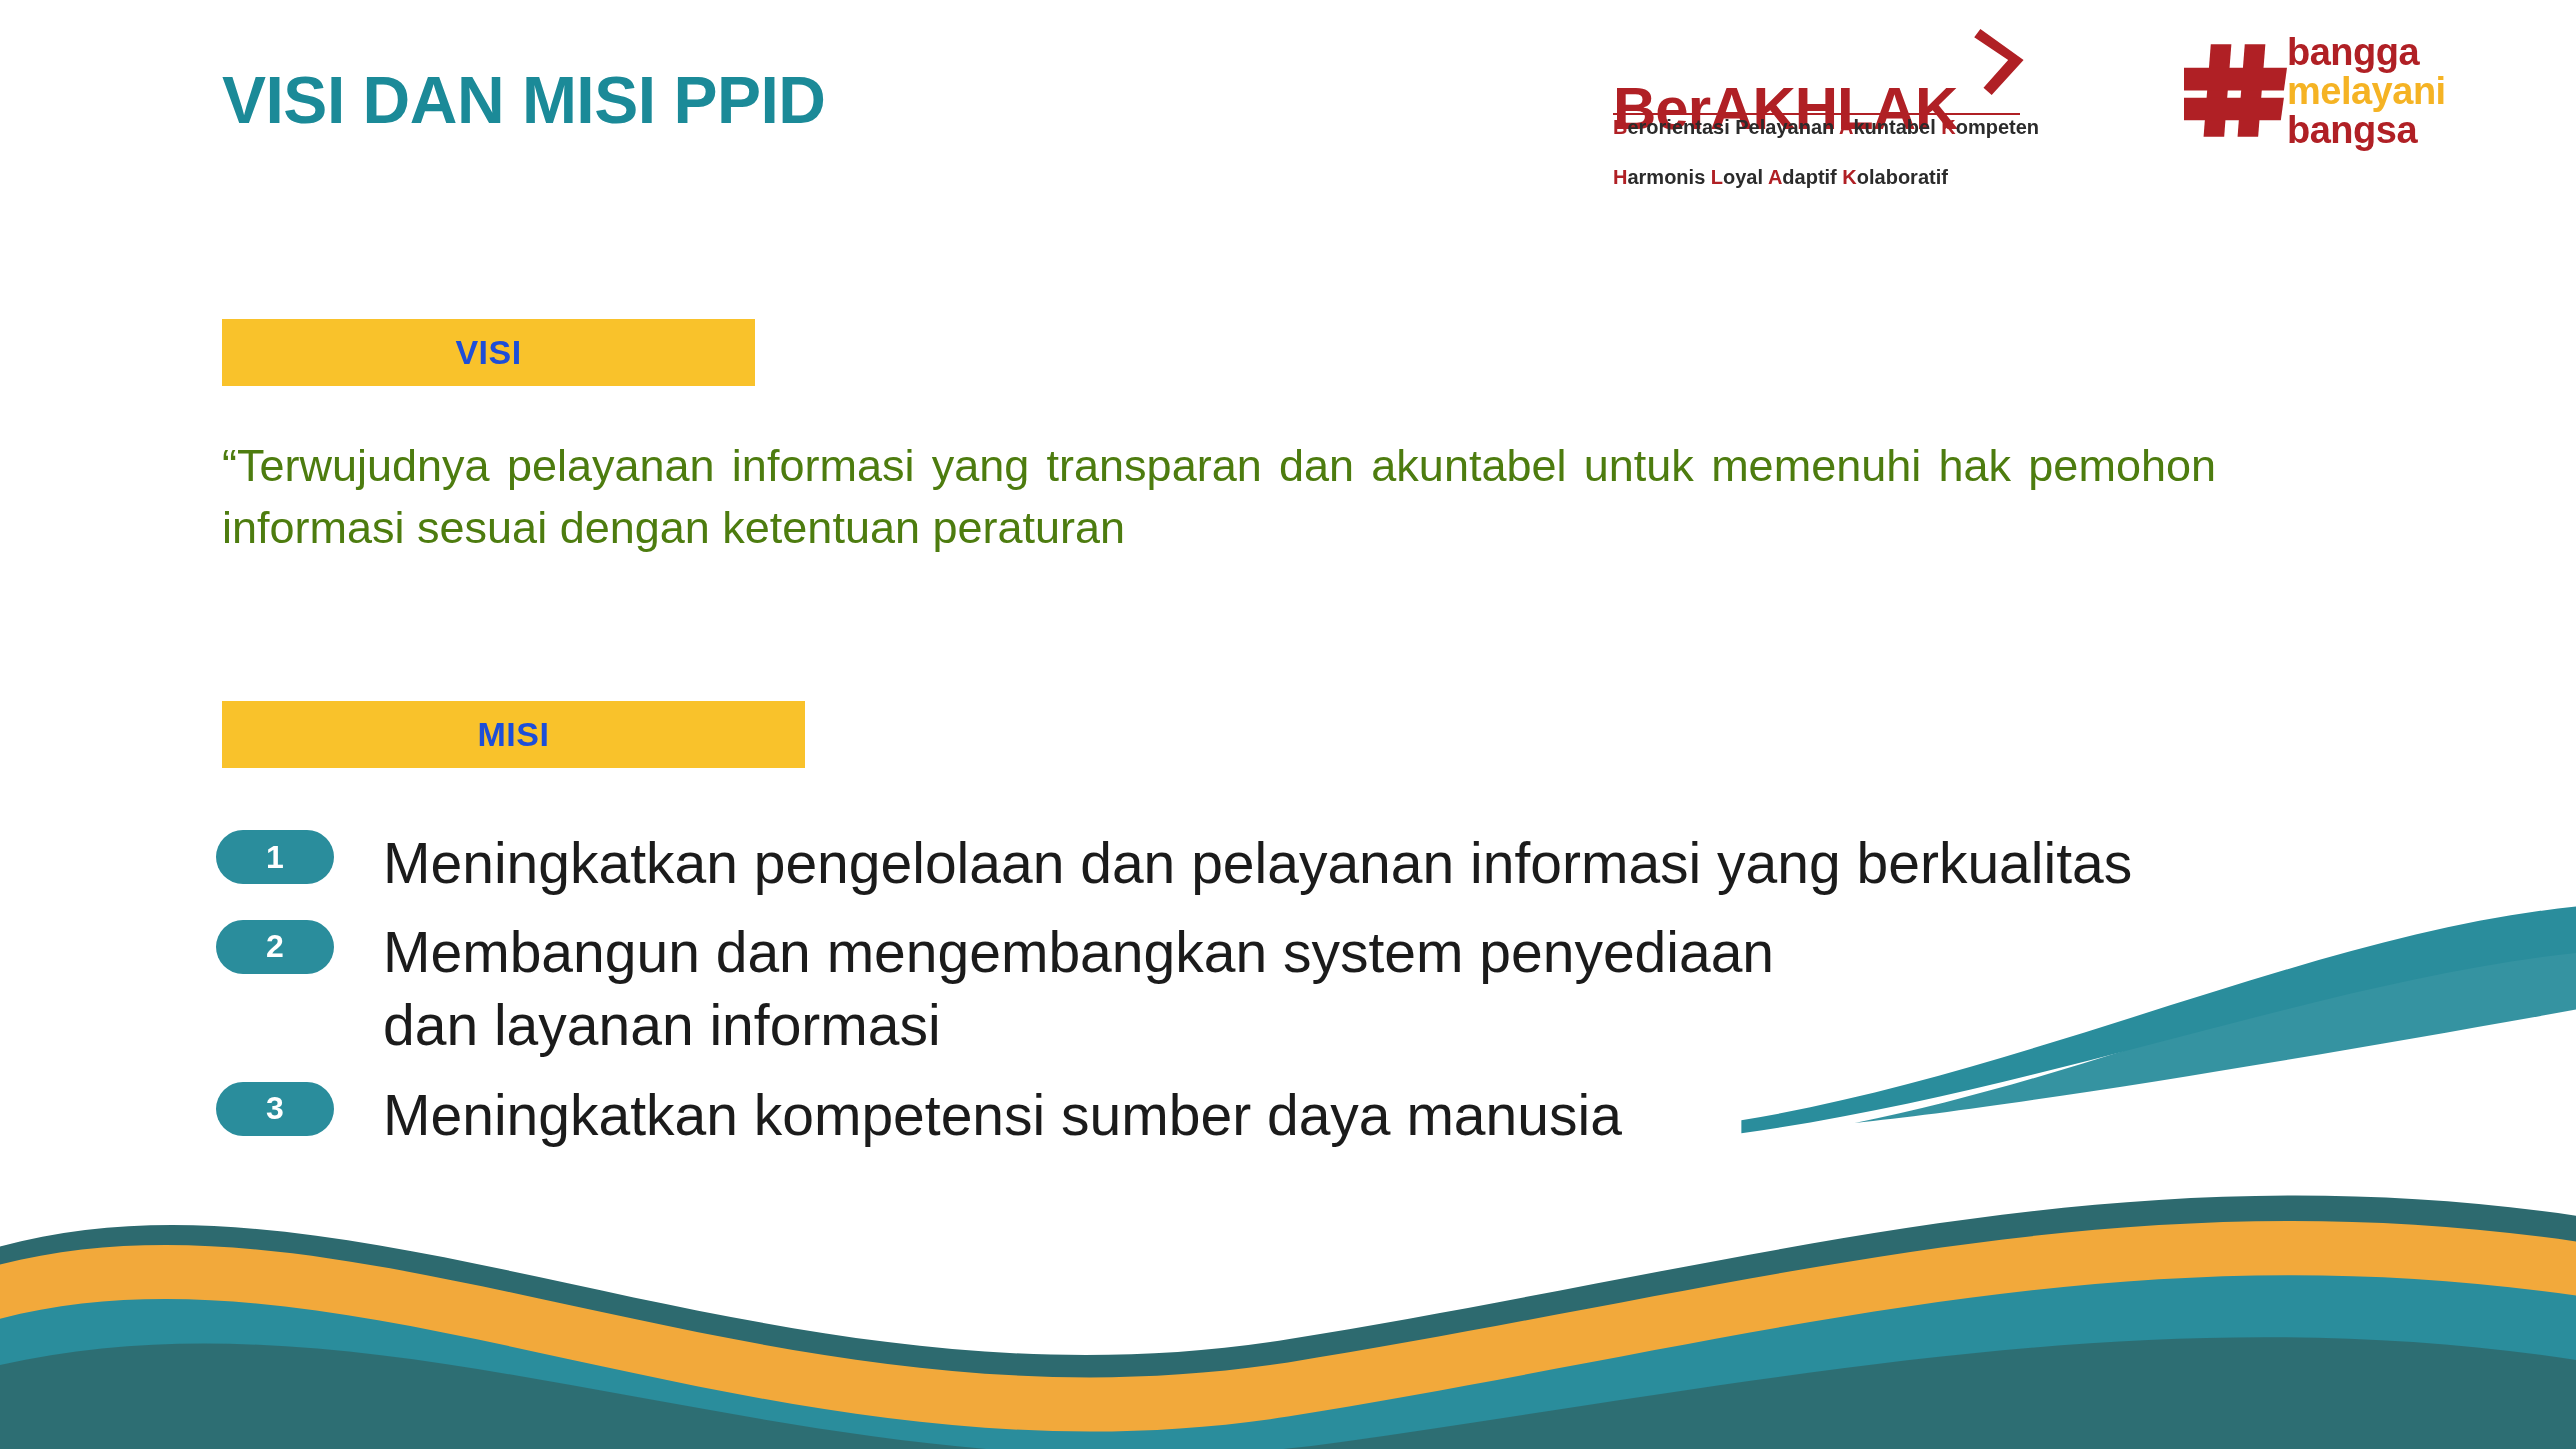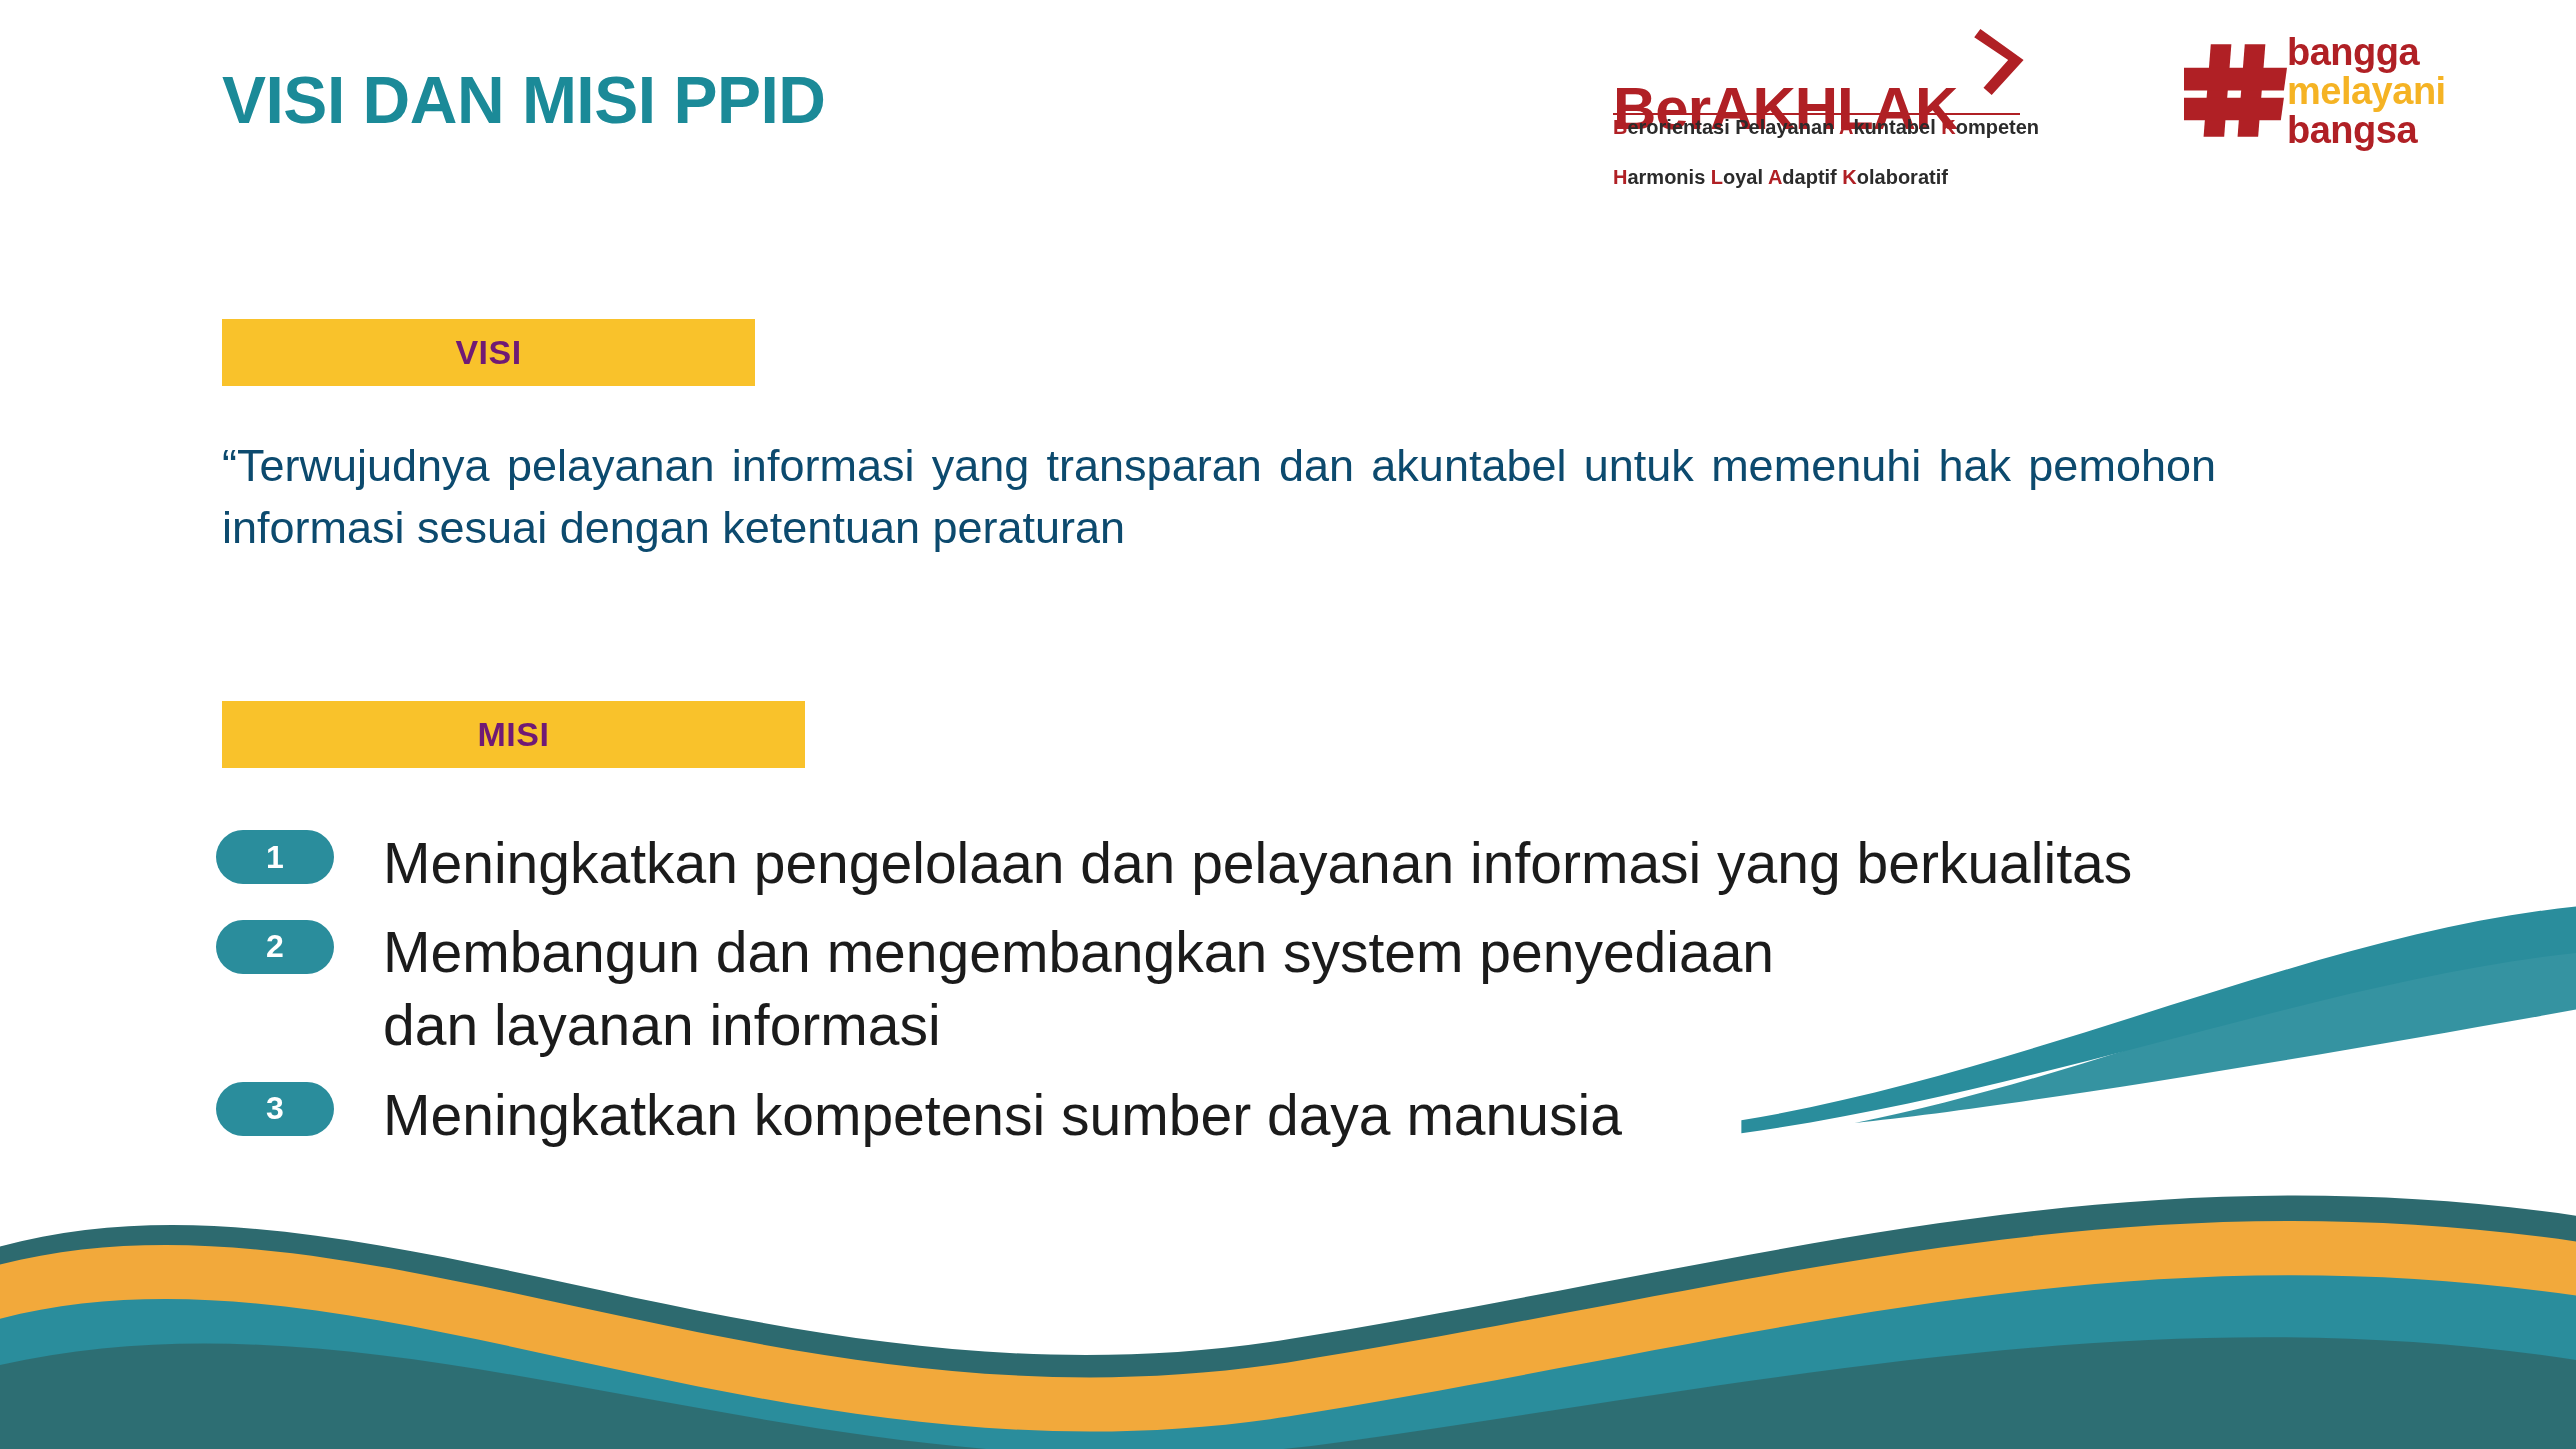--- a/index.html
+++ b/index.html
@@ -111,35 +111,35 @@
 
   
   .label-chip {
     position: absolute;
     background: #f9c22b;
     display: flex;
     align-items: center;
     justify-content: center;
     font-size: 34px;
     font-weight: bold;
-    color: #701a75;
+    color: #1d4ed8;
     letter-spacing: 0.5px;
   }
   #visi-chip { left: 222px; top: 319px; width: 533px; height: 67px; }
   #misi-chip { left: 222px; top: 701px; width: 583px; height: 67px; }
 
   
   .visi-text {
     position: absolute;
     left: 222px;
     top: 435px;
     width: 1994px;
     font-size: 45px;
     line-height: 1.38;
-    color: #0c4a6e;
+    color: #4d7c0f;
     text-align: justify;
     text-justify: inter-word;
   }
   .visi-text .last-line { text-align: left; }
 
   
   .misi-list {
     position: absolute;
     left: 216px;
     top: 827px;

